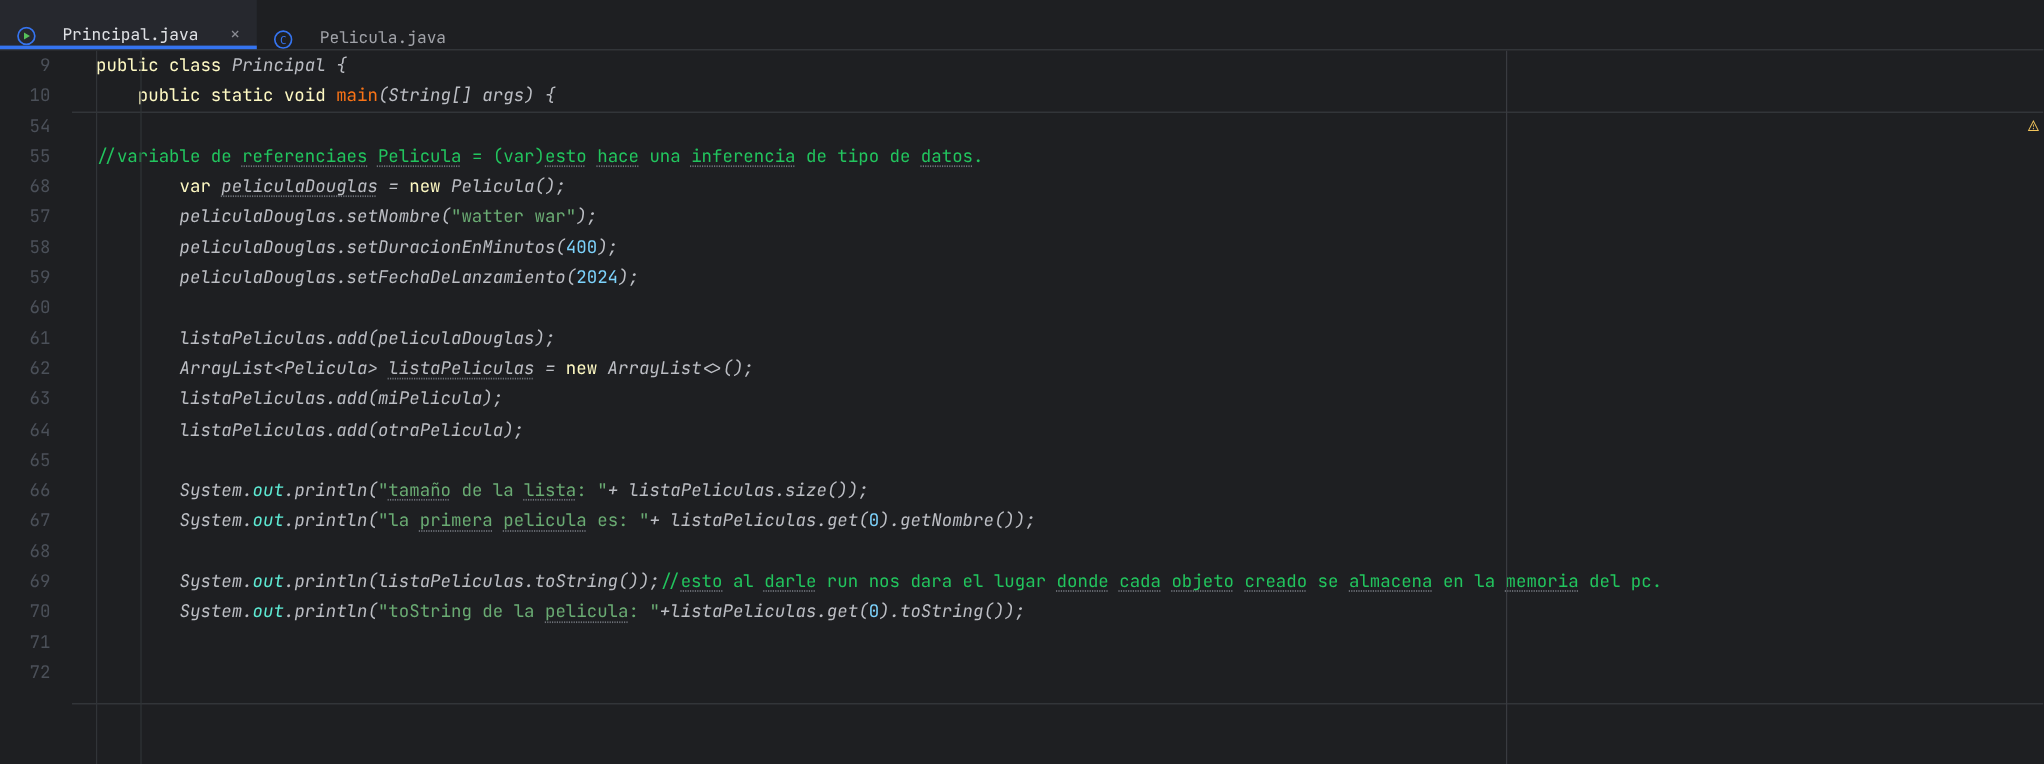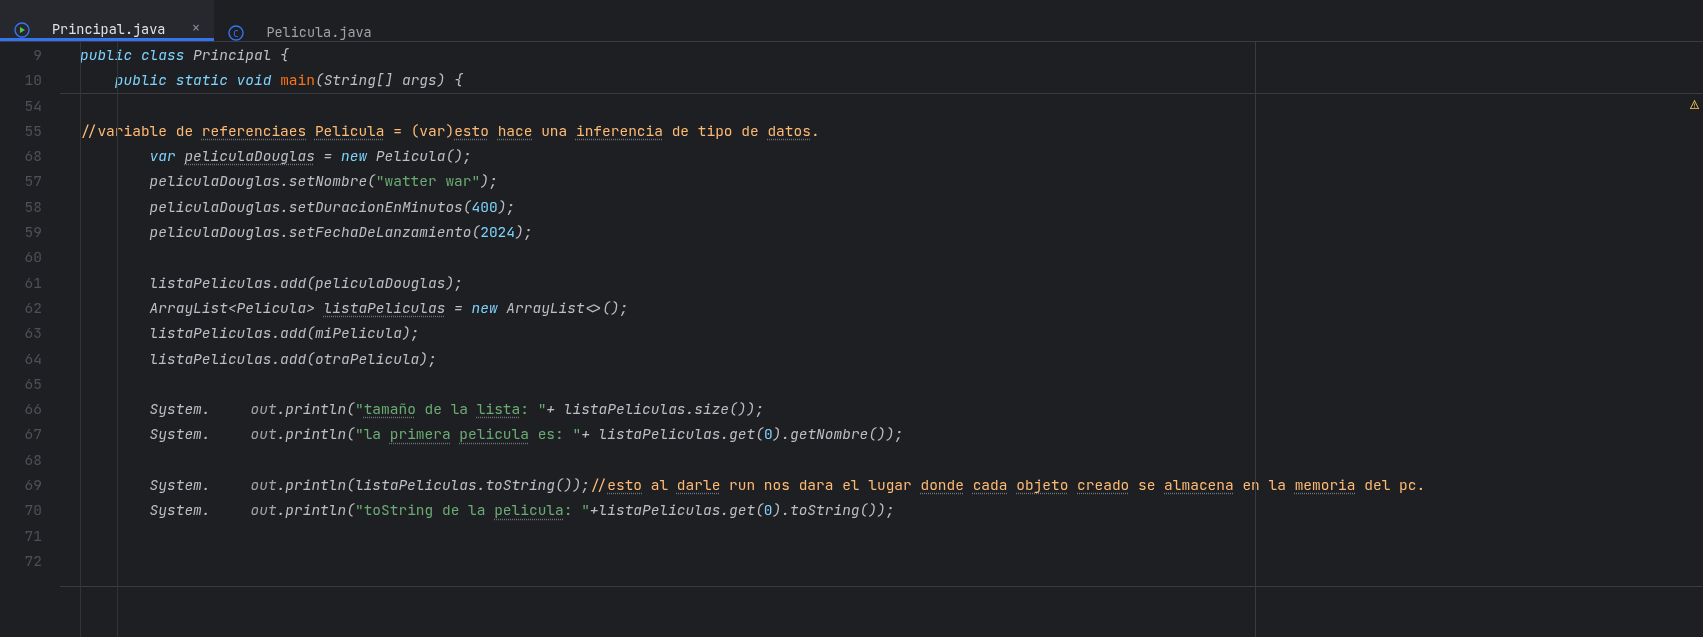--- a/index.html
+++ b/index.html
@@ -92,26 +92,26 @@
   .hline {
     position: absolute;
     left: 0;
     right: 0;
     height: 1px;
     background: #393b40;
   }
   .hline.top { top: 50.6px; }
   .hline.under { top: 544px; }
   
-  .kw { color: #7dd3fc; font-style: italic; }
+  .kw { color: #fef9c3; }
   .fn { color: #f97316; }
   .str { color: #6aab73; }
   .num { color: #7dd3fc; }
-  .cmt { color: #fdba74; margin-top: 29px; }
-  .fld { color: #a3a3a3; font-style: italic; margin-left: 40px; }
+  .cmt { color: #22c55e; margin-top: 29px; }
+  .fld { color: #5eead4; font-style: italic; }
   .warn { text-decoration: underline; text-decoration-style: dotted; text-decoration-color: #6f737a; text-underline-offset: 3px;}
   .id { color: #bcbec4; font-style: italic; }
   .warning-icon {
     position: absolute;
     right: 4px;
     top: 52px;
     color: #f2c55c;
     font-size: 15px;
   }
 </style>

